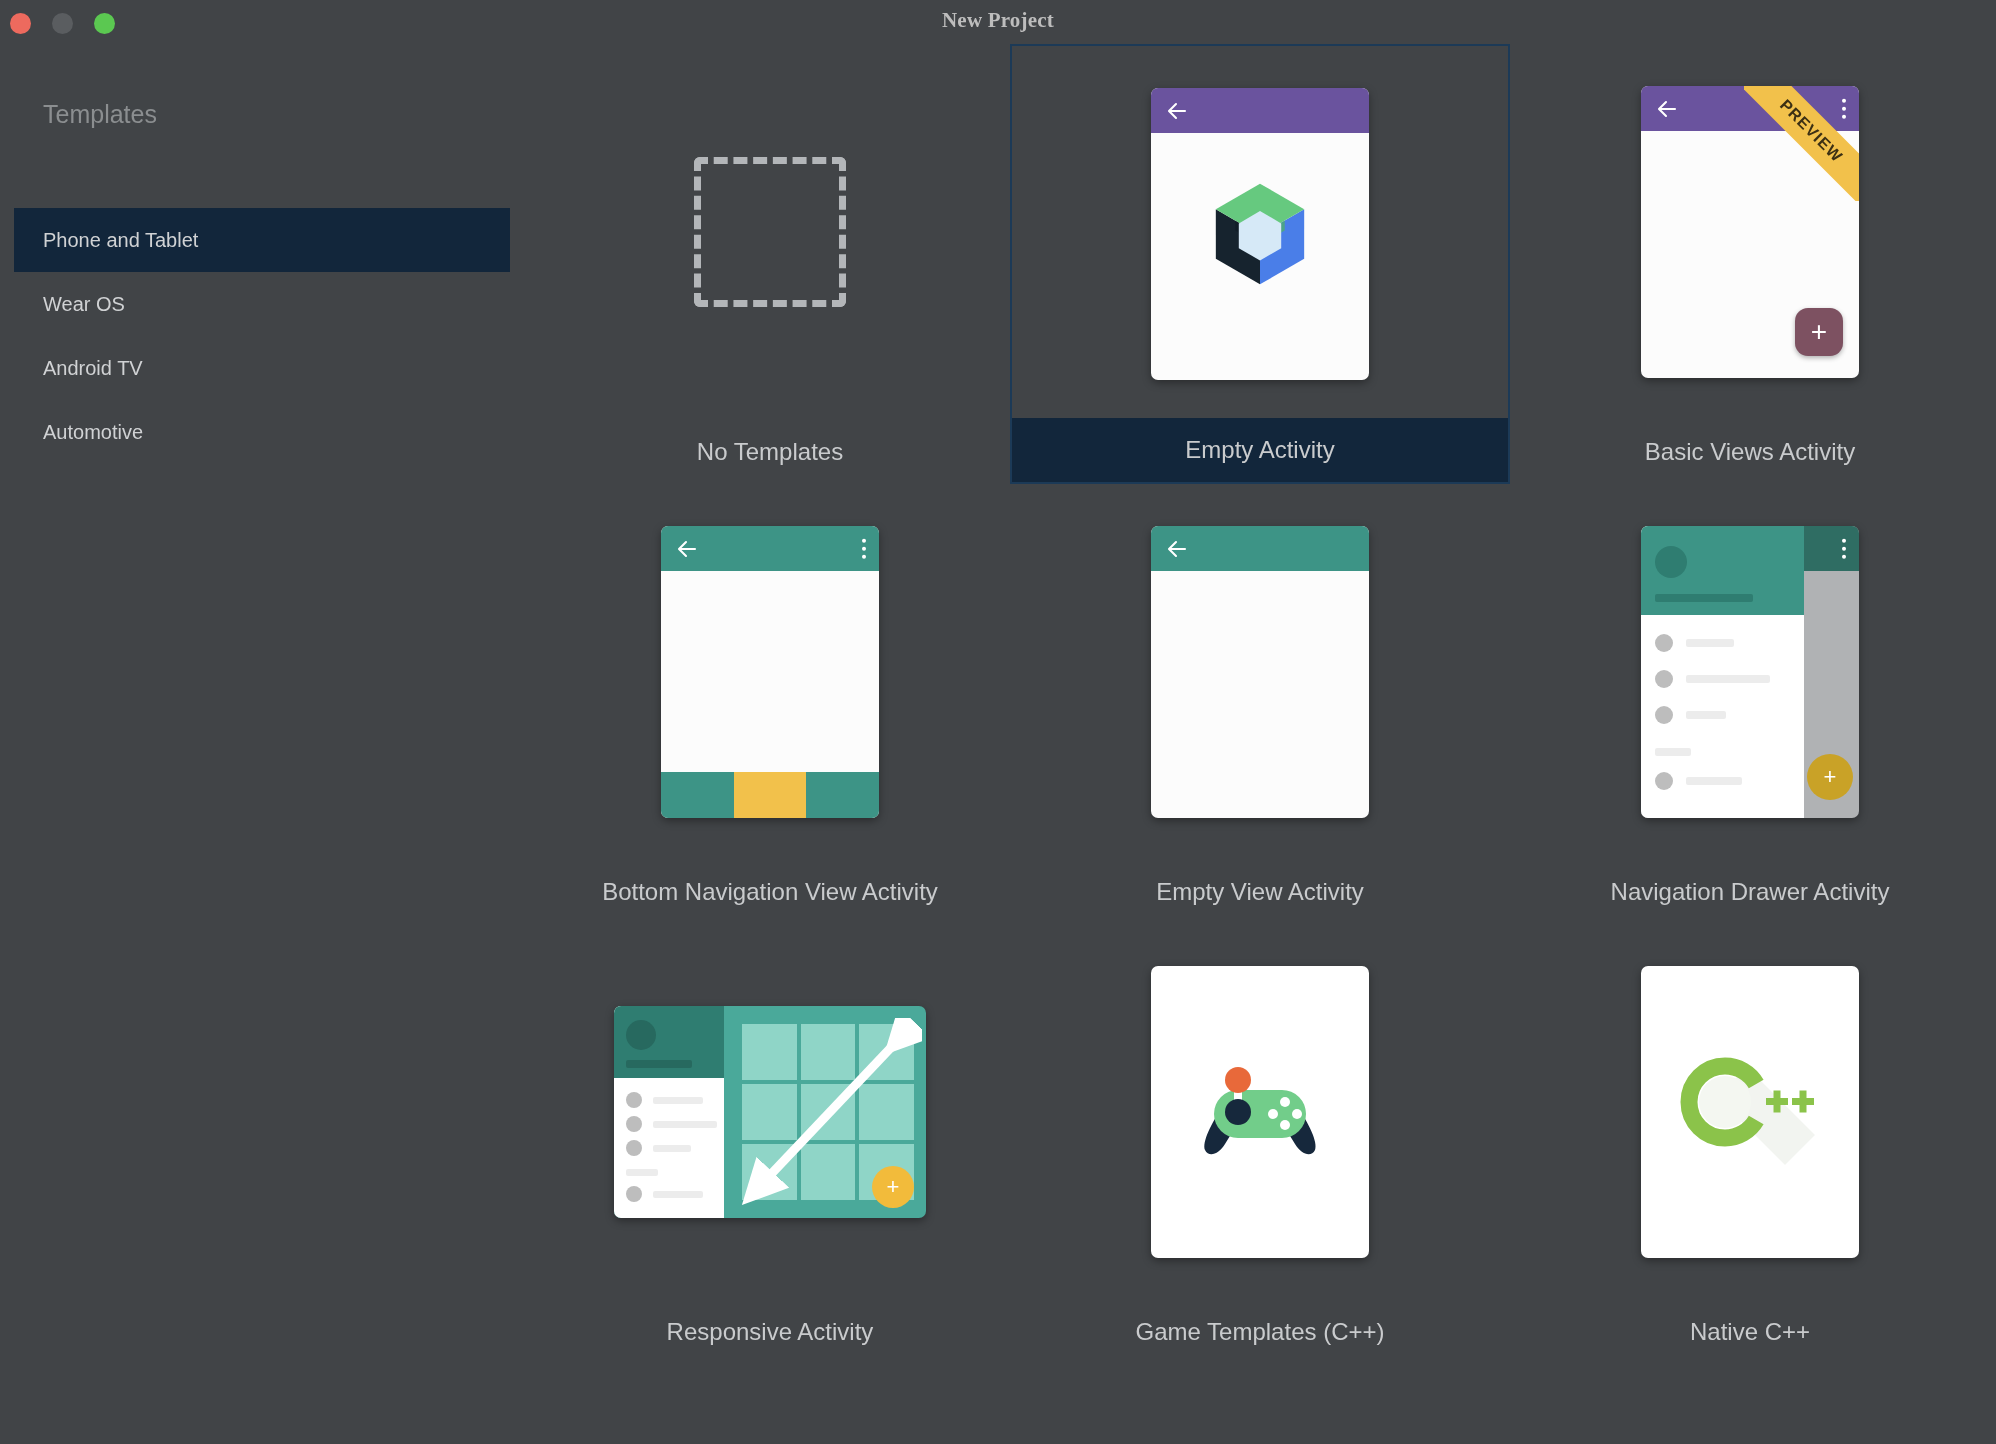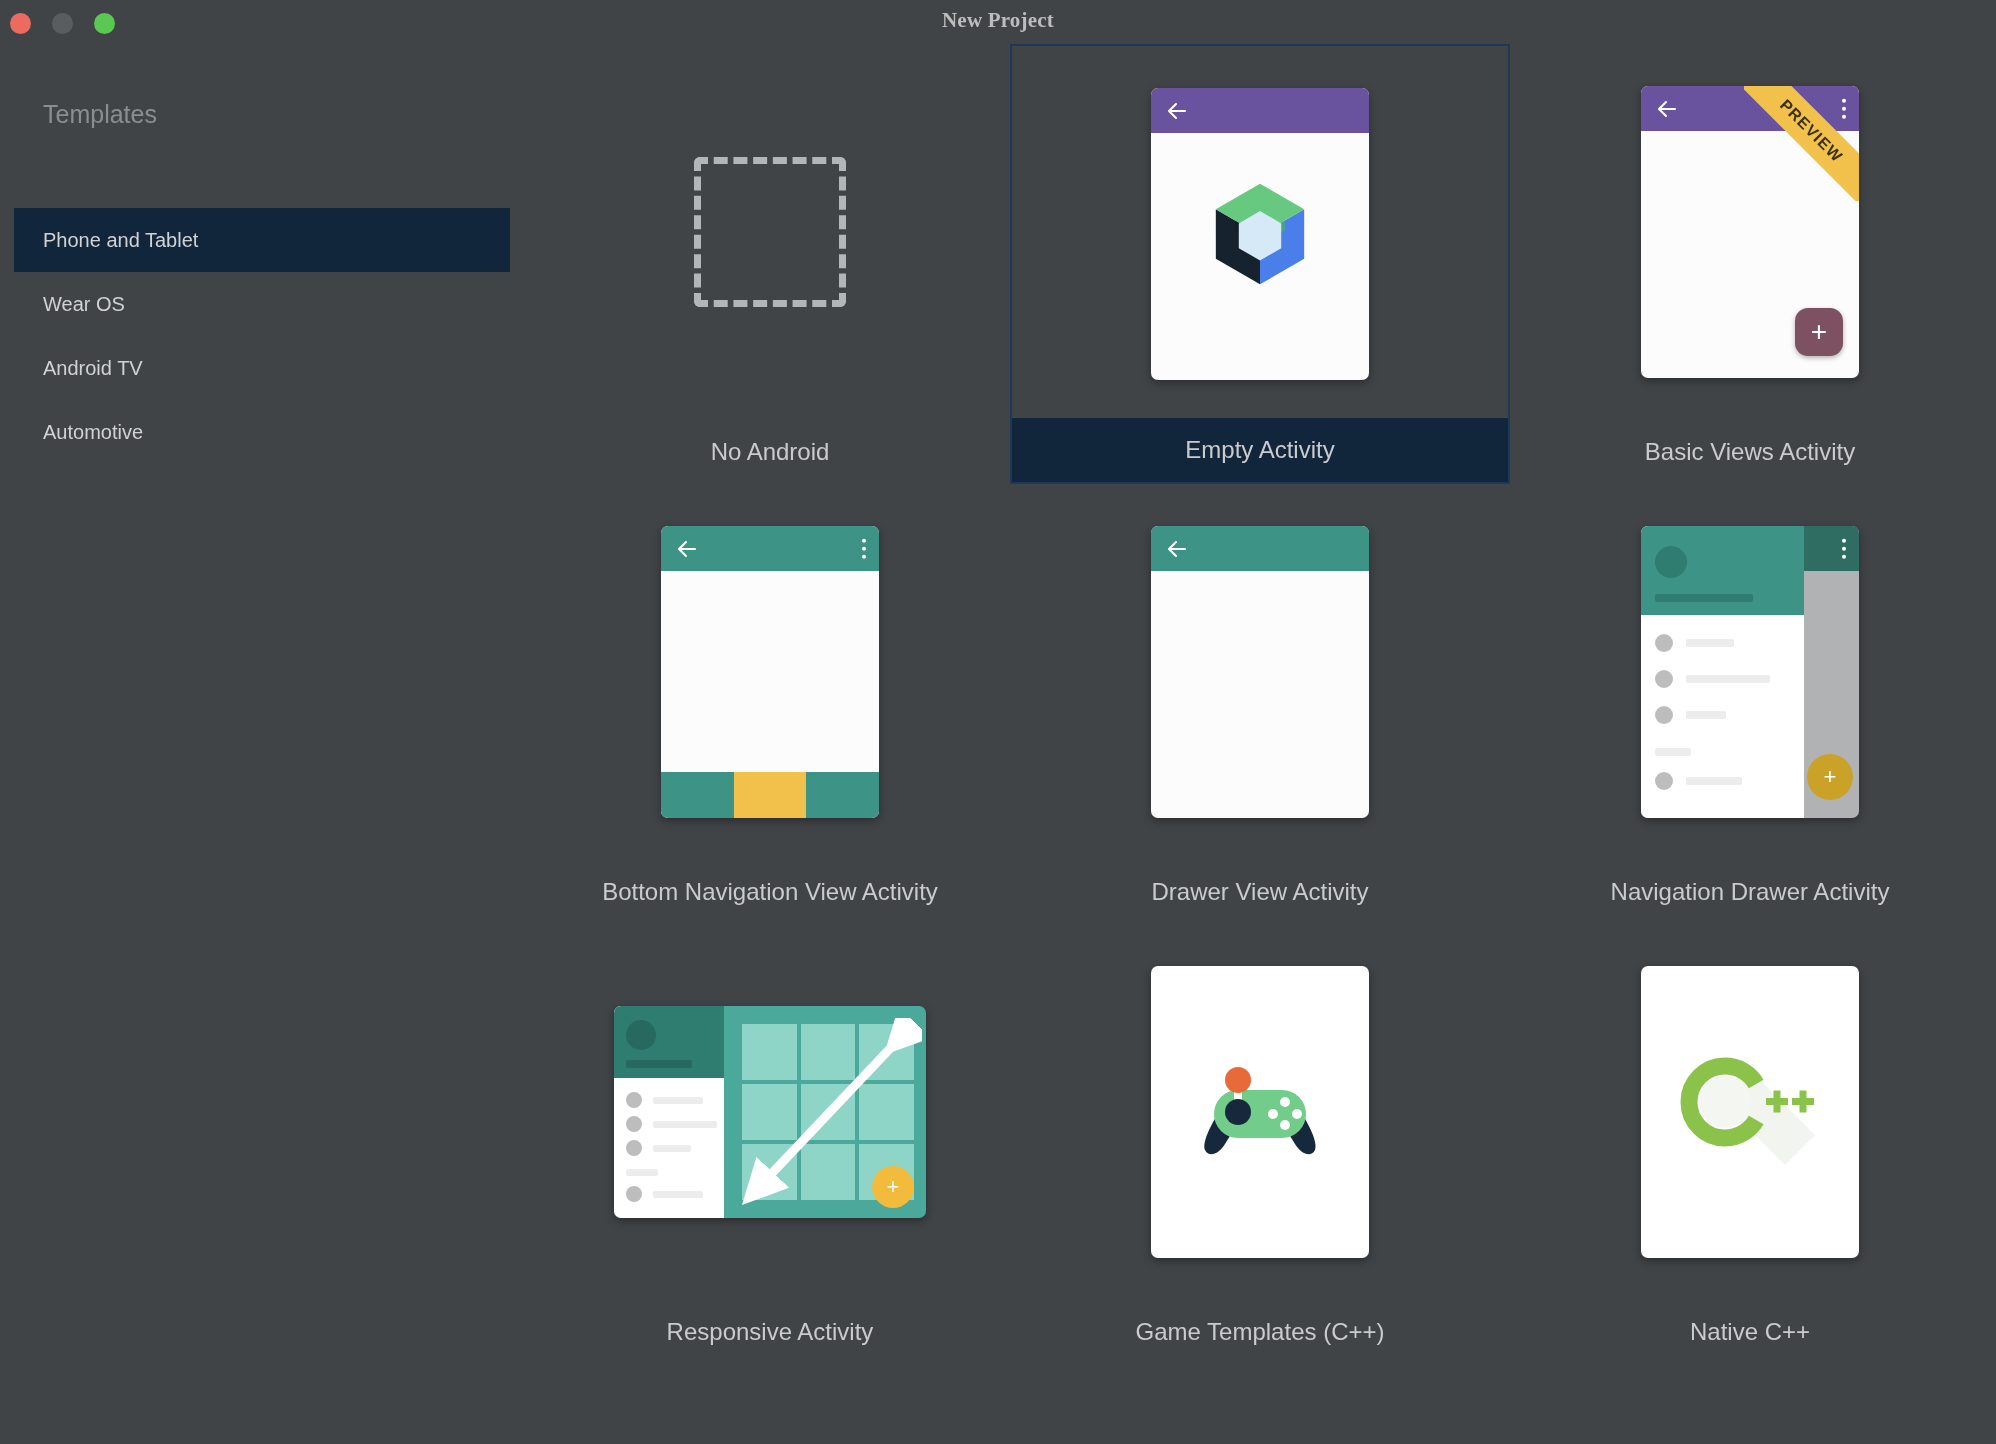--- a/index.html
+++ b/index.html
@@ -214,21 +214,21 @@
     </div>
   </div>
 
   <div class="main">
     <div class="grid">
 
       <div class="tile" style="left:10px; top:0;">
         <div class="thumb-wrap">
           <div class="dashed-box"></div>
         </div>
-        <div class="tile-label">No Android</div>
+        <div class="tile-label">No Templates</div>
       </div>
 
       <div class="tile selected" style="left:500px; top:0;">
         <div class="thumb-wrap">
           <div class="card">
             <div class="appbar purple">
               <svg class="back-arrow" viewBox="0 0 24 24">
                 <path d="M20 12H5M11 5l-7 7 7 7" fill="none" stroke="#fff" stroke-width="2.1" stroke-linecap="round" stroke-linejoin="round"></path>
               </svg>
             </div>
@@ -298,21 +298,21 @@
       <div class="tile" style="left:500px; top:440px;">
         <div class="thumb-wrap">
           <div class="card">
             <div class="appbar teal">
               <svg class="back-arrow" viewBox="0 0 24 24">
                 <path d="M20 12H5M11 5l-7 7 7 7" fill="none" stroke="#fff" stroke-width="2.1" stroke-linecap="round" stroke-linejoin="round"></path>
               </svg>
             </div>
           </div>
         </div>
-        <div class="tile-label">Drawer View Activity</div>
+        <div class="tile-label">Empty View Activity</div>
       </div>
 
       <div class="tile" style="left:990px; top:440px;">
         <div class="thumb-wrap">
           <div class="drawer-card">
             <div class="drawer-scrim-top">
               <span class="dots">
                   <i></i>
                   <i></i>
                   <i></i>

